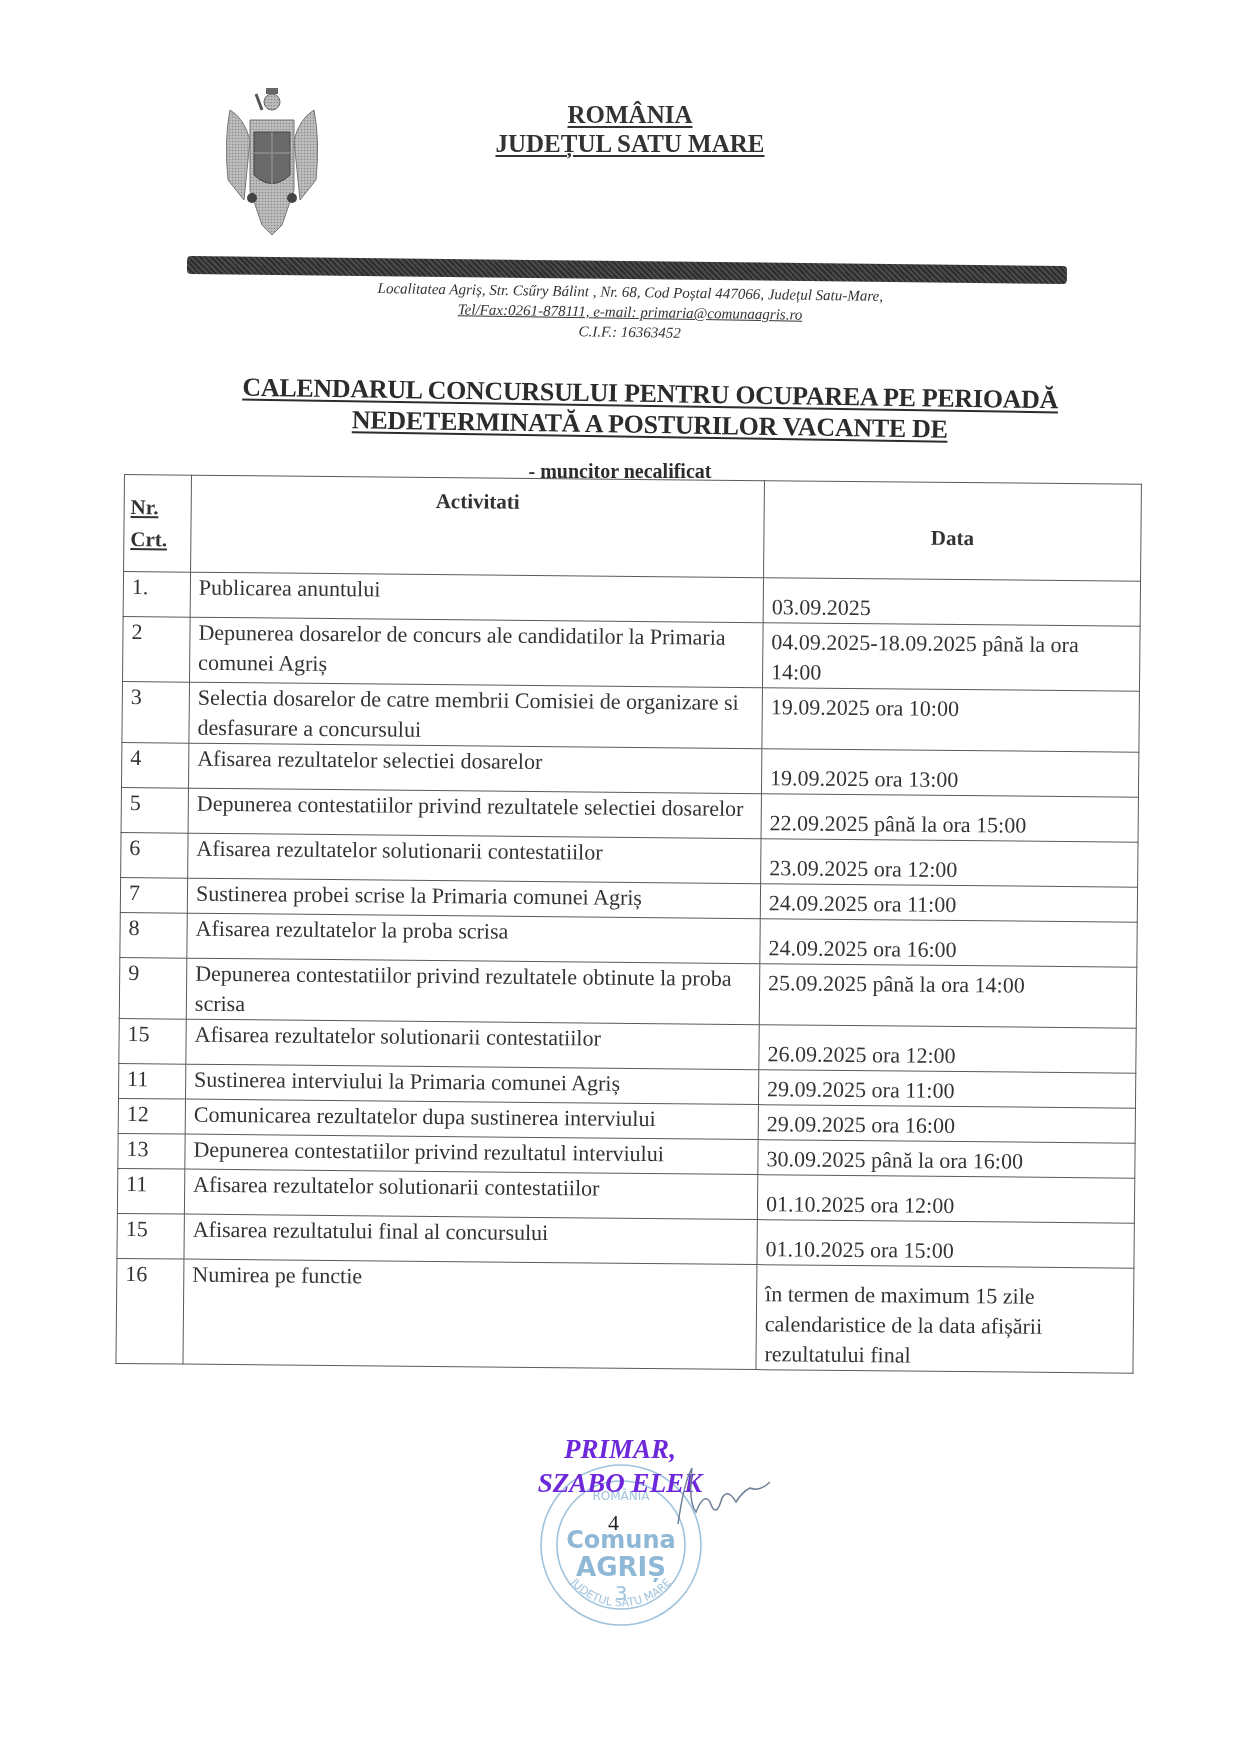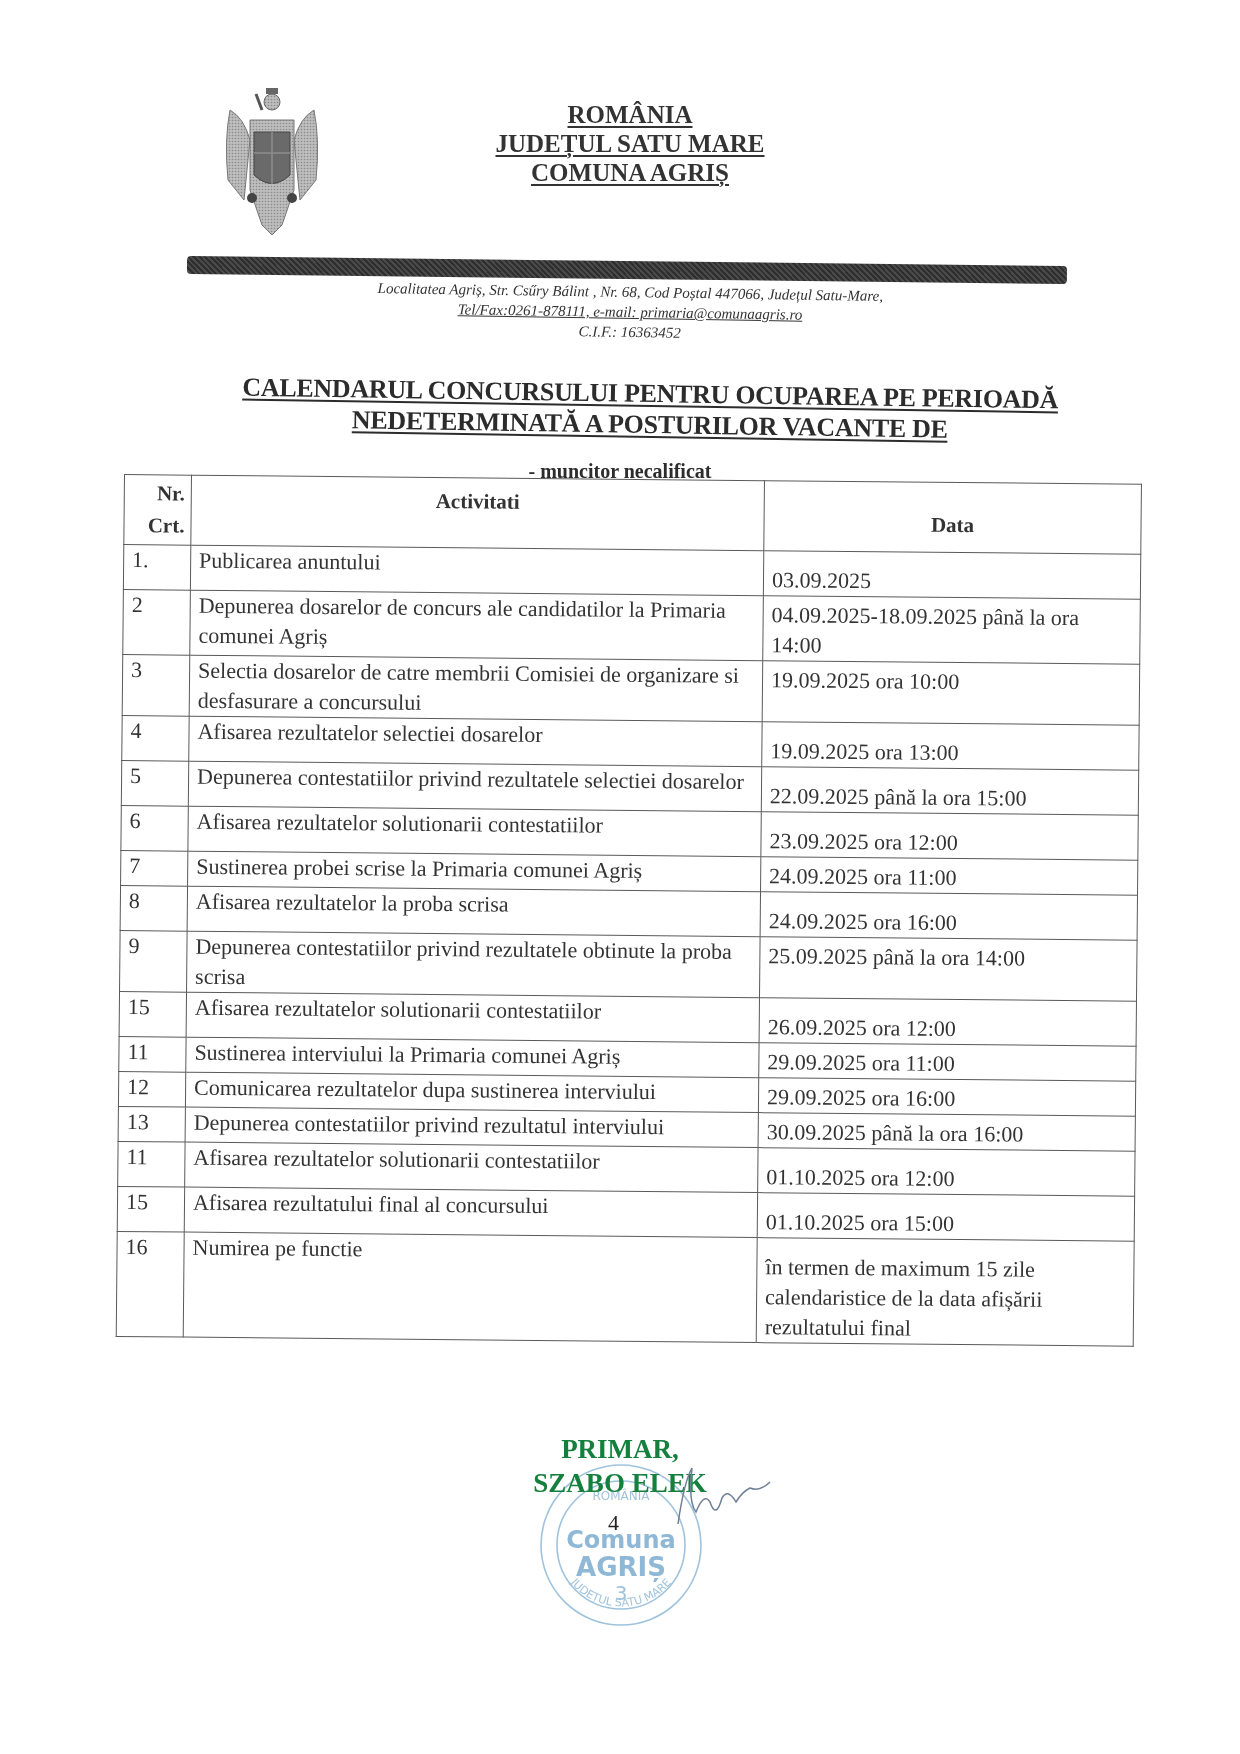--- a/index.html
+++ b/index.html
@@ -32,31 +32,31 @@
            letter-spacing: -0.3px; }
   .title .t { text-decoration: underline; text-decoration-thickness: 2px; text-underline-offset: 3px; display: block; }
   .subtitle { position: absolute; left: 470px; top: 460px; width: 300px; text-align: center;
               font-weight: bold; font-size: 20px; color: #2c2c2c; }
 
   
   .tbl-wrap { position: absolute; left: 124px; top: 474px; width: 1020px; transform: rotate(0.55deg); transform-origin: left top; }
   table { border-collapse: collapse; width: 1018px; font-size: 22px; line-height: 30px; color: #333; }
   td, th { border: 1.5px solid #5a5a5a; vertical-align: top; padding: 0 8px; text-align: left; }
   th { font-weight: bold; font-size: 21px; }
-  th.nr { width: 50px; text-align: right; line-height: 32px; padding: 2px 6px; }
+  th.nr { width: 50px; text-align: left; line-height: 32px; padding: 16px 6px; text-decoration: underline; }
   th.act { text-align: center; vertical-align: top; padding-top: 8px; }
   th.dat { text-align: center; vertical-align: middle; padding-top: 14px; width: 360px; }
   td.nr { width: 50px; }
   td.dat { padding-top: 14px; }
   td.dat.top { padding-top: 4px; }
   tr.hdr { height: 70px; }
 
   
   .sign { position: absolute; left: 500px; top: 1432px; width: 240px; text-align: center;
-          font-weight: bold; font-size: 27px; line-height: 34px; color: #15803d; }
+          font-weight: bold; font-size: 27px; line-height: 34px; color: #6d28d9; font-style: italic; }
   .stamp { position: absolute; left: 536px; top: 1460px; width: 170px; height: 170px; }
   .pagenum { position: absolute; left: 608px; top: 1510px; font-size: 22px; color: #222; }
 </style>
 </head>
 <body>
 
 <div class="page">
 
   <svg class="coat" viewBox="0 0 100 160">
     <defs>
@@ -78,21 +78,20 @@
     <path d="M32 52 L68 52 L68 95 Q50 112 32 95 Z" fill="#6a6a6a" stroke="#444"></path>
     <path d="M32 73 L68 73 M50 52 L50 104" stroke="#8d8d8d" stroke-width="1.5"></path>
 
     <circle cx="30" cy="118" r="5" fill="#444"></circle>
     <circle cx="70" cy="118" r="5" fill="#444"></circle>
   </svg>
 
   <div class="header">
     <div>ROMÂNIA</div>
     <div>JUDEȚUL SATU MARE</div>
-    <div>COMUNA AGRIȘ</div>
   </div>
 
   <div class="rule"></div>
 
   <div class="contact">
     <div>Localitatea Agriș, Str. Csűry Bálint , Nr. 68, Cod Poștal 447066, Județul Satu-Mare,</div>
     <div class="u">Tel/Fax:0261-878111, e-mail: primaria@comunaagris.ro</div>
     <div>C.I.F.: 16363452</div>
   </div>
 

